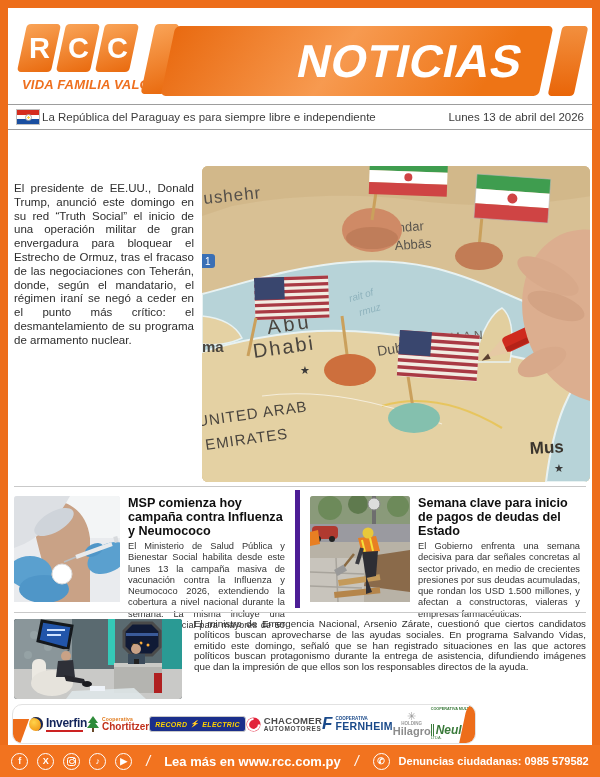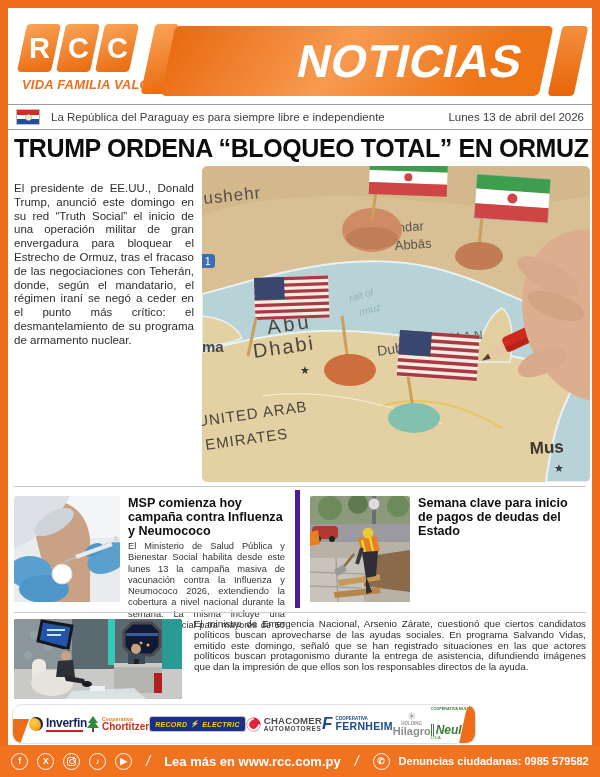--- a/index.html
+++ b/index.html
@@ -11,21 +11,21 @@
   .logo-letters{display:flex;gap:5px;}
   .logo-letter{width:34px;height:48px;background:linear-gradient(160deg,#f9a458,#e96a0e);transform:skewX(-12deg);border-radius:4px;color:#fff;font-weight:bold;font-size:29px;display:flex;align-items:center;justify-content:center;}
   .logo-letter span{transform:skewX(12deg);}
   .logo-tail{position:absolute;left:126px;top:0;width:24px;height:70px;background:linear-gradient(160deg,#f9a458,#e96a0e);transform:skewX(-12deg);border-radius:4px;}
   .logo-tagline{margin-top:5px;color:#ee6f1e;font-weight:bold;font-style:italic;font-size:13px;letter-spacing:.2px;white-space:nowrap;}
   .banner{position:absolute;left:160px;top:18px;width:378px;height:70px;background:linear-gradient(115deg,#e96a10,#f79a50 45%,#ee7415 85%);transform:skewX(-12deg);border-radius:5px;display:flex;align-items:center;justify-content:flex-end;padding-right:24px;box-sizing:border-box;}
   .banner-text{color:#fff;font-weight:bold;font-size:46px;letter-spacing:.5px;}
   .banner-tail{position:absolute;left:547px;top:18px;width:26px;height:70px;background:linear-gradient(180deg,#f28f3e,#e96508);transform:skewX(-12deg);border-radius:4px;}
 
   
-  .motto-bar{position:absolute;left:0;top:96px;width:584px;height:26px;border-top:1px solid #9d9d9d;border-bottom:1px solid #9d9d9d;display:flex;align-items:center;padding:0 8px;box-sizing:border-box;gap:11px;}
+  .motto-bar{position:absolute;left:0;top:96px;width:584px;height:26px;border-top:1px solid #9d9d9d;border-bottom:1px solid #9d9d9d;display:flex;align-items:center;padding:0 8px;box-sizing:border-box;gap:2px;}
   .flag{position:relative;width:22px;height:14px;border:1px solid #c0c0c0;background:linear-gradient(180deg,#d52b1e 33%,#fff 33% 66%,#1a4fa0 66%);}
   .flag::after{content:"";position:absolute;left:50%;top:50%;width:5px;height:5px;margin:-3px;background:radial-gradient(#ffd34a 30%,#fff 35%);border:1px solid #aaa;border-radius:50%;}
   .motto{font-size:11.5px;color:#3c3c3c;flex:1;}
   .date{font-size:11.5px;color:#3c3c3c;}
 
   
   .headline{position:absolute;left:6px;top:126px;width:578px;font-size:25px;font-weight:bold;color:#0d0d0d;letter-spacing:-.4px;}
 
   
   .lead{position:absolute;left:6px;top:158px;width:576px;height:316px;display:flex;gap:8px;}
@@ -119,21 +119,20 @@
       </div>
       <div class="banner-tail"></div>
     </div>
 
     <div class="motto-bar">
       <span class="flag"></span>
       <span class="motto">La República del Paraguay es para siempre libre e independiente</span>
       <span class="date">Lunes  13 de abril del 2026</span>
     </div>
 
-    <div class="headline">TRUMP ORDENA “BLOQUEO TOTAL” EN ORMUZ</div>
 
     <div class="lead">
       <div class="lead-text">
         <p>El presidente de EE.UU., Donald Trump, anunció este domingo en su red “Truth Social” el inicio de una operación militar de gran envergadura para bloquear el Estrecho de Ormuz, tras el fracaso de las negociaciones con Teherán, donde, según el mandatario, el régimen iraní se negó a ceder en el punto más crítico: el desmantelamiento de su programa de armamento nuclear.</p>
       </div>
       <div class="map-photo">
         <svg width="390" height="316" viewBox="0 0 390 316">
           <rect x="0" y="0" width="390" height="316" fill="#d8c094"></rect>
           <rect x="0" y="150" width="390" height="166" fill="#e4d1a3"></rect>
           <path d="M30,40 C80,30 150,26 210,34 C270,42 330,40 390,30 L390,0 L0,0 L0,50 Z" fill="#cfb383" opacity=".6"></path>
@@ -279,20 +278,21 @@
             <line x1="60" y1="42" x2="63" y2="55" stroke="#f5e13a" stroke-width="2"></line>
             <circle cx="58" cy="37" r="5.5" fill="#e8c83a"></circle>
             <path d="M52,56 L68,55 L66,80 L56,82 Z" fill="#2e2e34"></path>
             <path d="M56,80 L62,96 L56,98 Z" fill="#2e2e34"></path>
             <line x1="52" y1="52" x2="47" y2="68" stroke="#3a3a40" stroke-width="4"></line>
             <path d="M0,36 L8,34 L10,48 L0,50 Z" fill="#e87f22"></path>
           </svg>
         </div>
         <div class="s2-text">
           <div class="s2-title">Semana clave para inicio de pagos de deudas del Estado</div>
+          <div class="s2-body">El Gobierno enfrenta una semana decisiva para dar señales concretas al sector privado, en medio de crecientes presiones por sus deudas acumuladas, que rondan los USD 1.500 millones, y afectan a constructoras, vialeras y empresas farmacéuticas.</div>
         </div>
       </div>
     </div>
 
     <div class="hr" style="top:604px"></div>
 
     <div class="sec3">
       <div class="tv-photo">
         <svg width="168" height="80" viewBox="0 0 168 80">
           <rect width="168" height="80" fill="#2e3a40"></rect>

